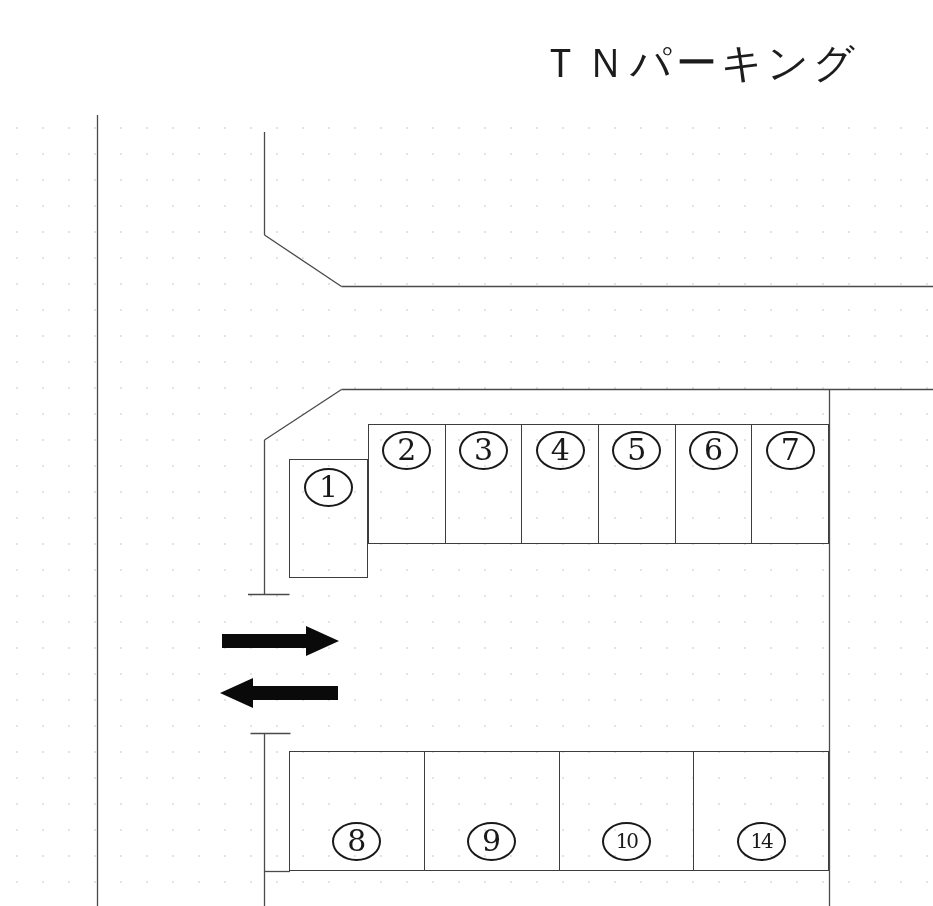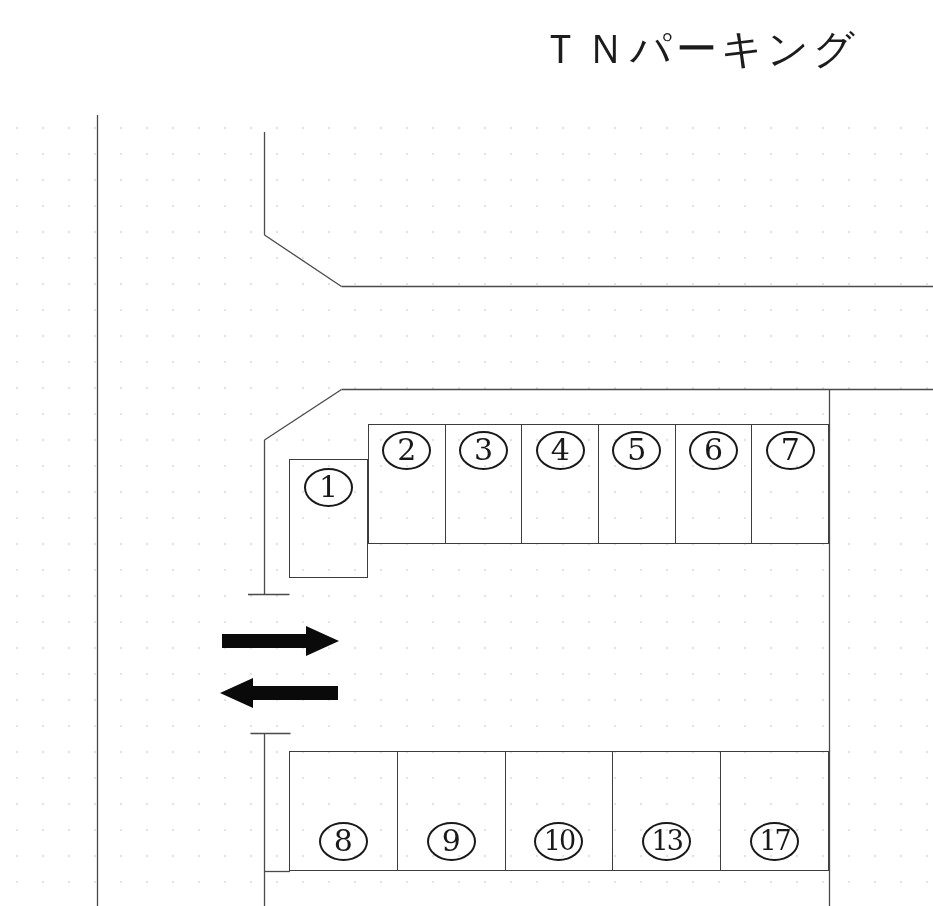--- a/index.html
+++ b/index.html
@@ -9,21 +9,21 @@
     font-family:"DejaVu Sans","Liberation Sans",sans-serif;
   }
   
   .dots {
     position:absolute; left:0; top:106px; width:933px; height:800px;
     background-image: radial-gradient(circle, #e3e3e3 1.1px, rgba(255,255,255,0) 1.5px);
     background-size: 26px 26px;
     background-position: 4px 9px;
   }
   .title {
-    position:absolute; left:540px; top:27px;
+    position:absolute; left:540px; top:41px;
     font-size:41px; letter-spacing:4px; color:#1c1c1c;
     white-space:nowrap; line-height:1.1;
   }
   svg.lines { position:absolute; left:0; top:0; width:933px; height:906px; }
   svg.lines path { stroke:#4a4a4a; stroke-width:1.3; fill:none; }
   svg.lines polygon { fill:#0a0a0a; stroke:none; }
 
   .space1 {
     position:absolute; left:289px; top:459px; width:79px; height:119px;
     box-sizing:border-box; border:1.5px solid #3d3d3d;
@@ -44,21 +44,21 @@
   .row.bottom .cell { align-items:flex-end;  padding-bottom:9px; }
 
   .badge {
     box-sizing:border-box; min-width:49px; height:39px; padding:1px 5px 3px 5px;
     border:2.5px solid #191919; border-radius:50%;
     display:flex; align-items:center; justify-content:center;
     font-family:"DejaVu Serif","Liberation Serif",serif;
     font-size:30px; line-height:1; color:#191919;
     background:transparent;
   }
-  .badge.double { font-size:27px; letter-spacing:-2px; padding:1px 3px 3px 3px; }
+  .badge.double { font-size:20px; letter-spacing:-2px; padding:1px 3px 3px 3px; }
 </style>
 </head>
 <body>
 
 <div class="screen">
 
   <div class="dots"></div>
 
   <div class="title">ＴＮパーキング</div>
 
@@ -107,21 +107,18 @@
   <div class="row bottom">
     <div class="cell">
       <span class="badge">8</span>
     </div>
     <div class="cell">
       <span class="badge">9</span>
     </div>
     <div class="cell">
       <span class="badge double">10</span>
     </div>
-    <div class="cell">
-      <span class="badge double">13</span>
-    </div>
     <div class="cell last">
-      <span class="badge double">17</span>
+      <span class="badge double">14</span>
     </div>
   </div>
 
 </div>
 
 </body></html>

